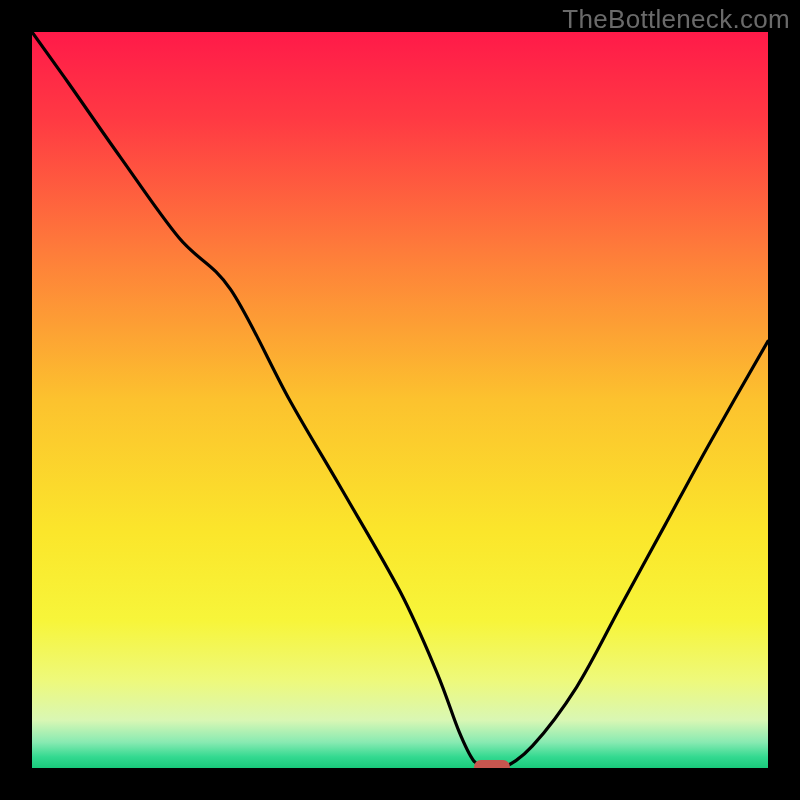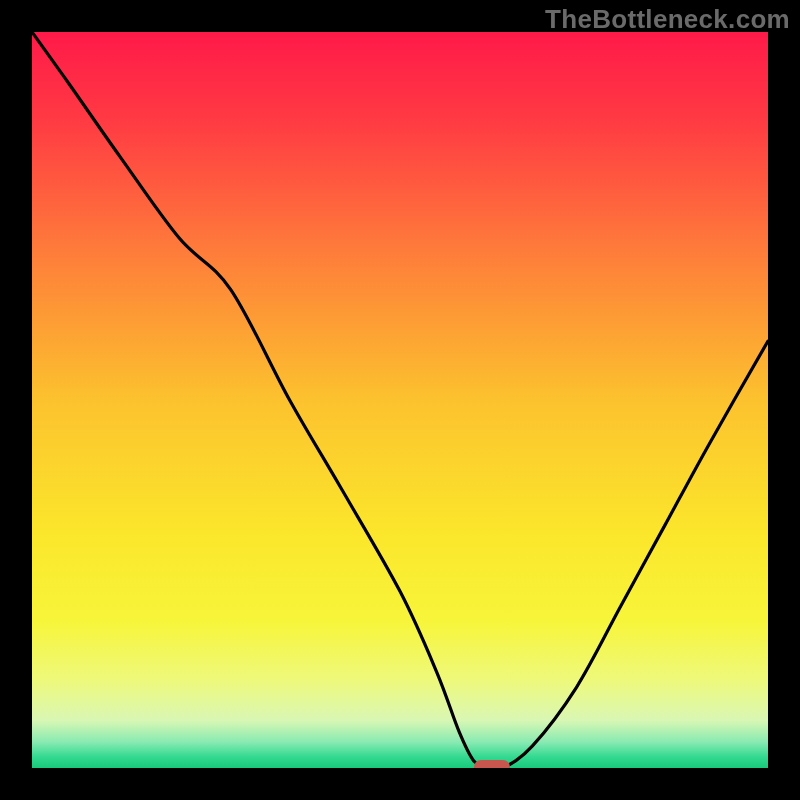--- a/index.html
+++ b/index.html
@@ -17,21 +17,21 @@
     width: 800px;
     height: 800px;
     background: #000;
   }
   .watermark {
     position: absolute;
     top: 4px;
     right: 10px;
     font-family: Arial, Helvetica, sans-serif;
     font-size: 26px;
-    font-weight: 700;
+    font-weight: 400;
     color: #6a6a6a;
     letter-spacing: 0.3px;
     z-index: 40;
     margin-left: 31px;
   }
   .plot {
     position: absolute;
     left: 32px;
     top: 32px;
     width: 736px;

